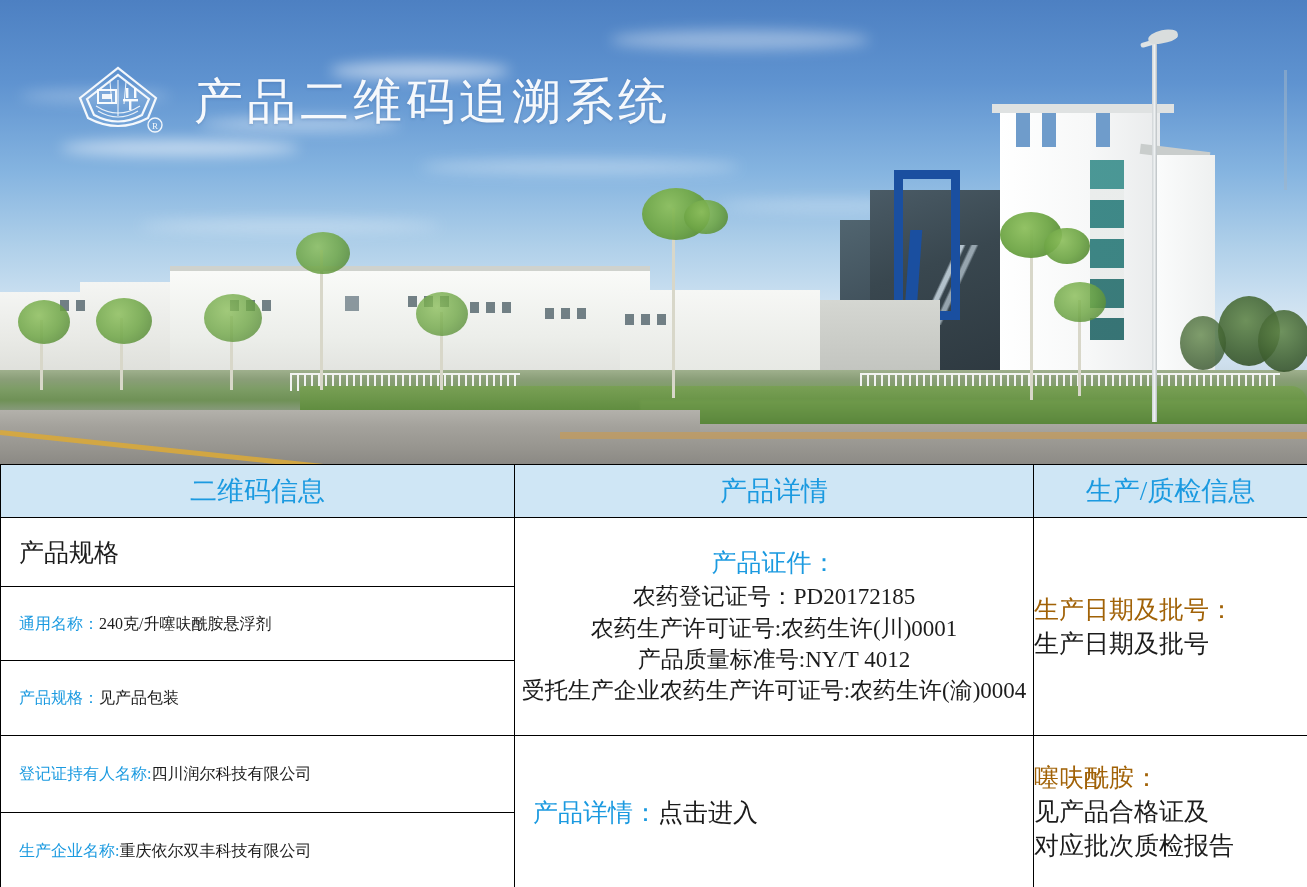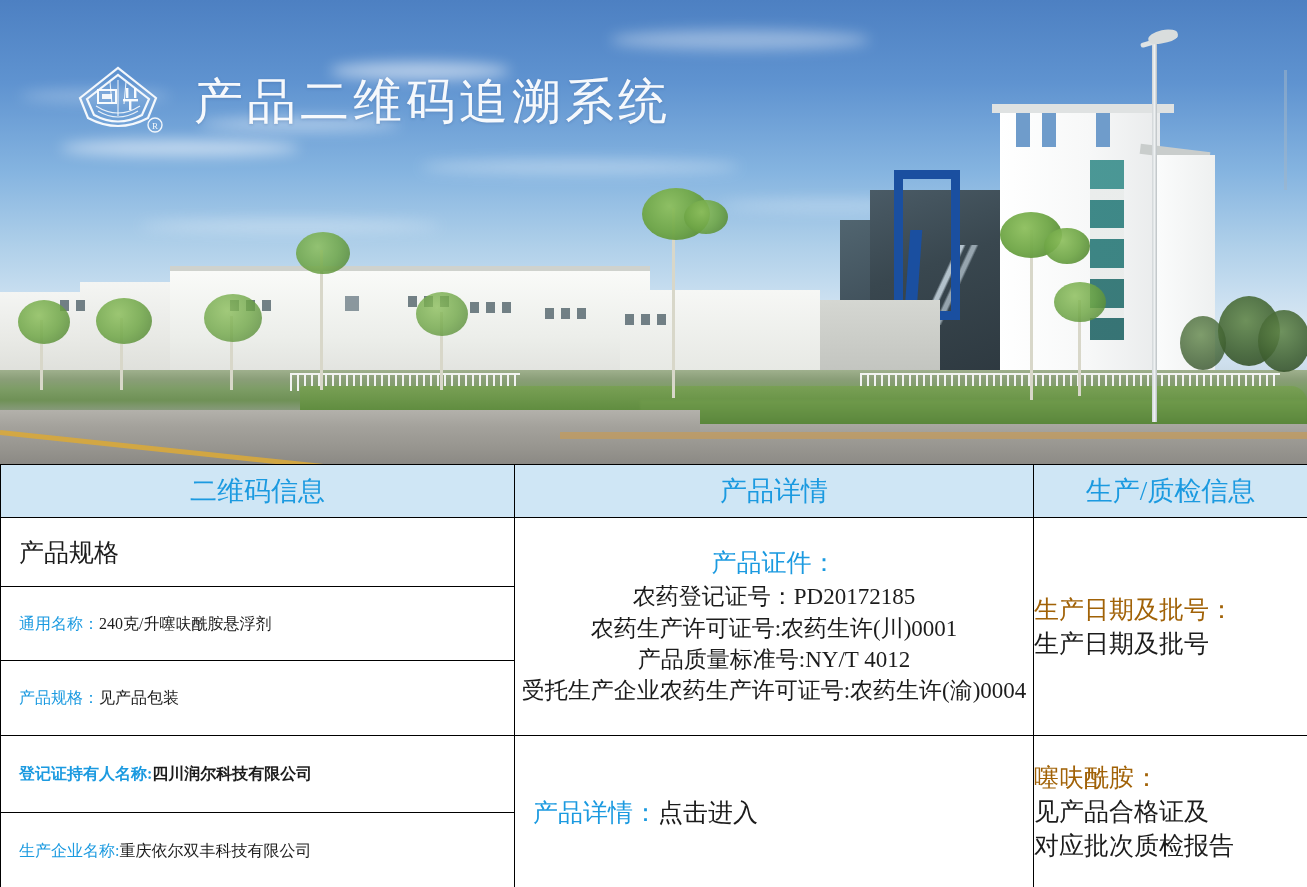--- a/index.html
+++ b/index.html
@@ -264,21 +264,21 @@
   .right-cell { padding: 0 0 0 24px; }
   .right-title { font-size: 25px; color:#a16207; line-height:1.35; }
   .right-line  { font-size: 25px; color:#1c1c1c; line-height:1.35; }
 
   .detail-link { font-size: 25px; }
   .detail-link .val { cursor: pointer; }
 
   .row-h1 { height: 68px; }
   .row-h2 { height: 73px; }
   .row-h3 { height: 74px; }
-  .row-h4 { height: 76px; font-weight: bold; }
+  .row-h4 { height: 76px; }
   .row-h5 { height: 75px; margin-top: 48px; }
 </style>
 </head>
 <body>
 
 <div class="page">
 
   <div class="hero">
     <div class="hero-sky"></div>
 

